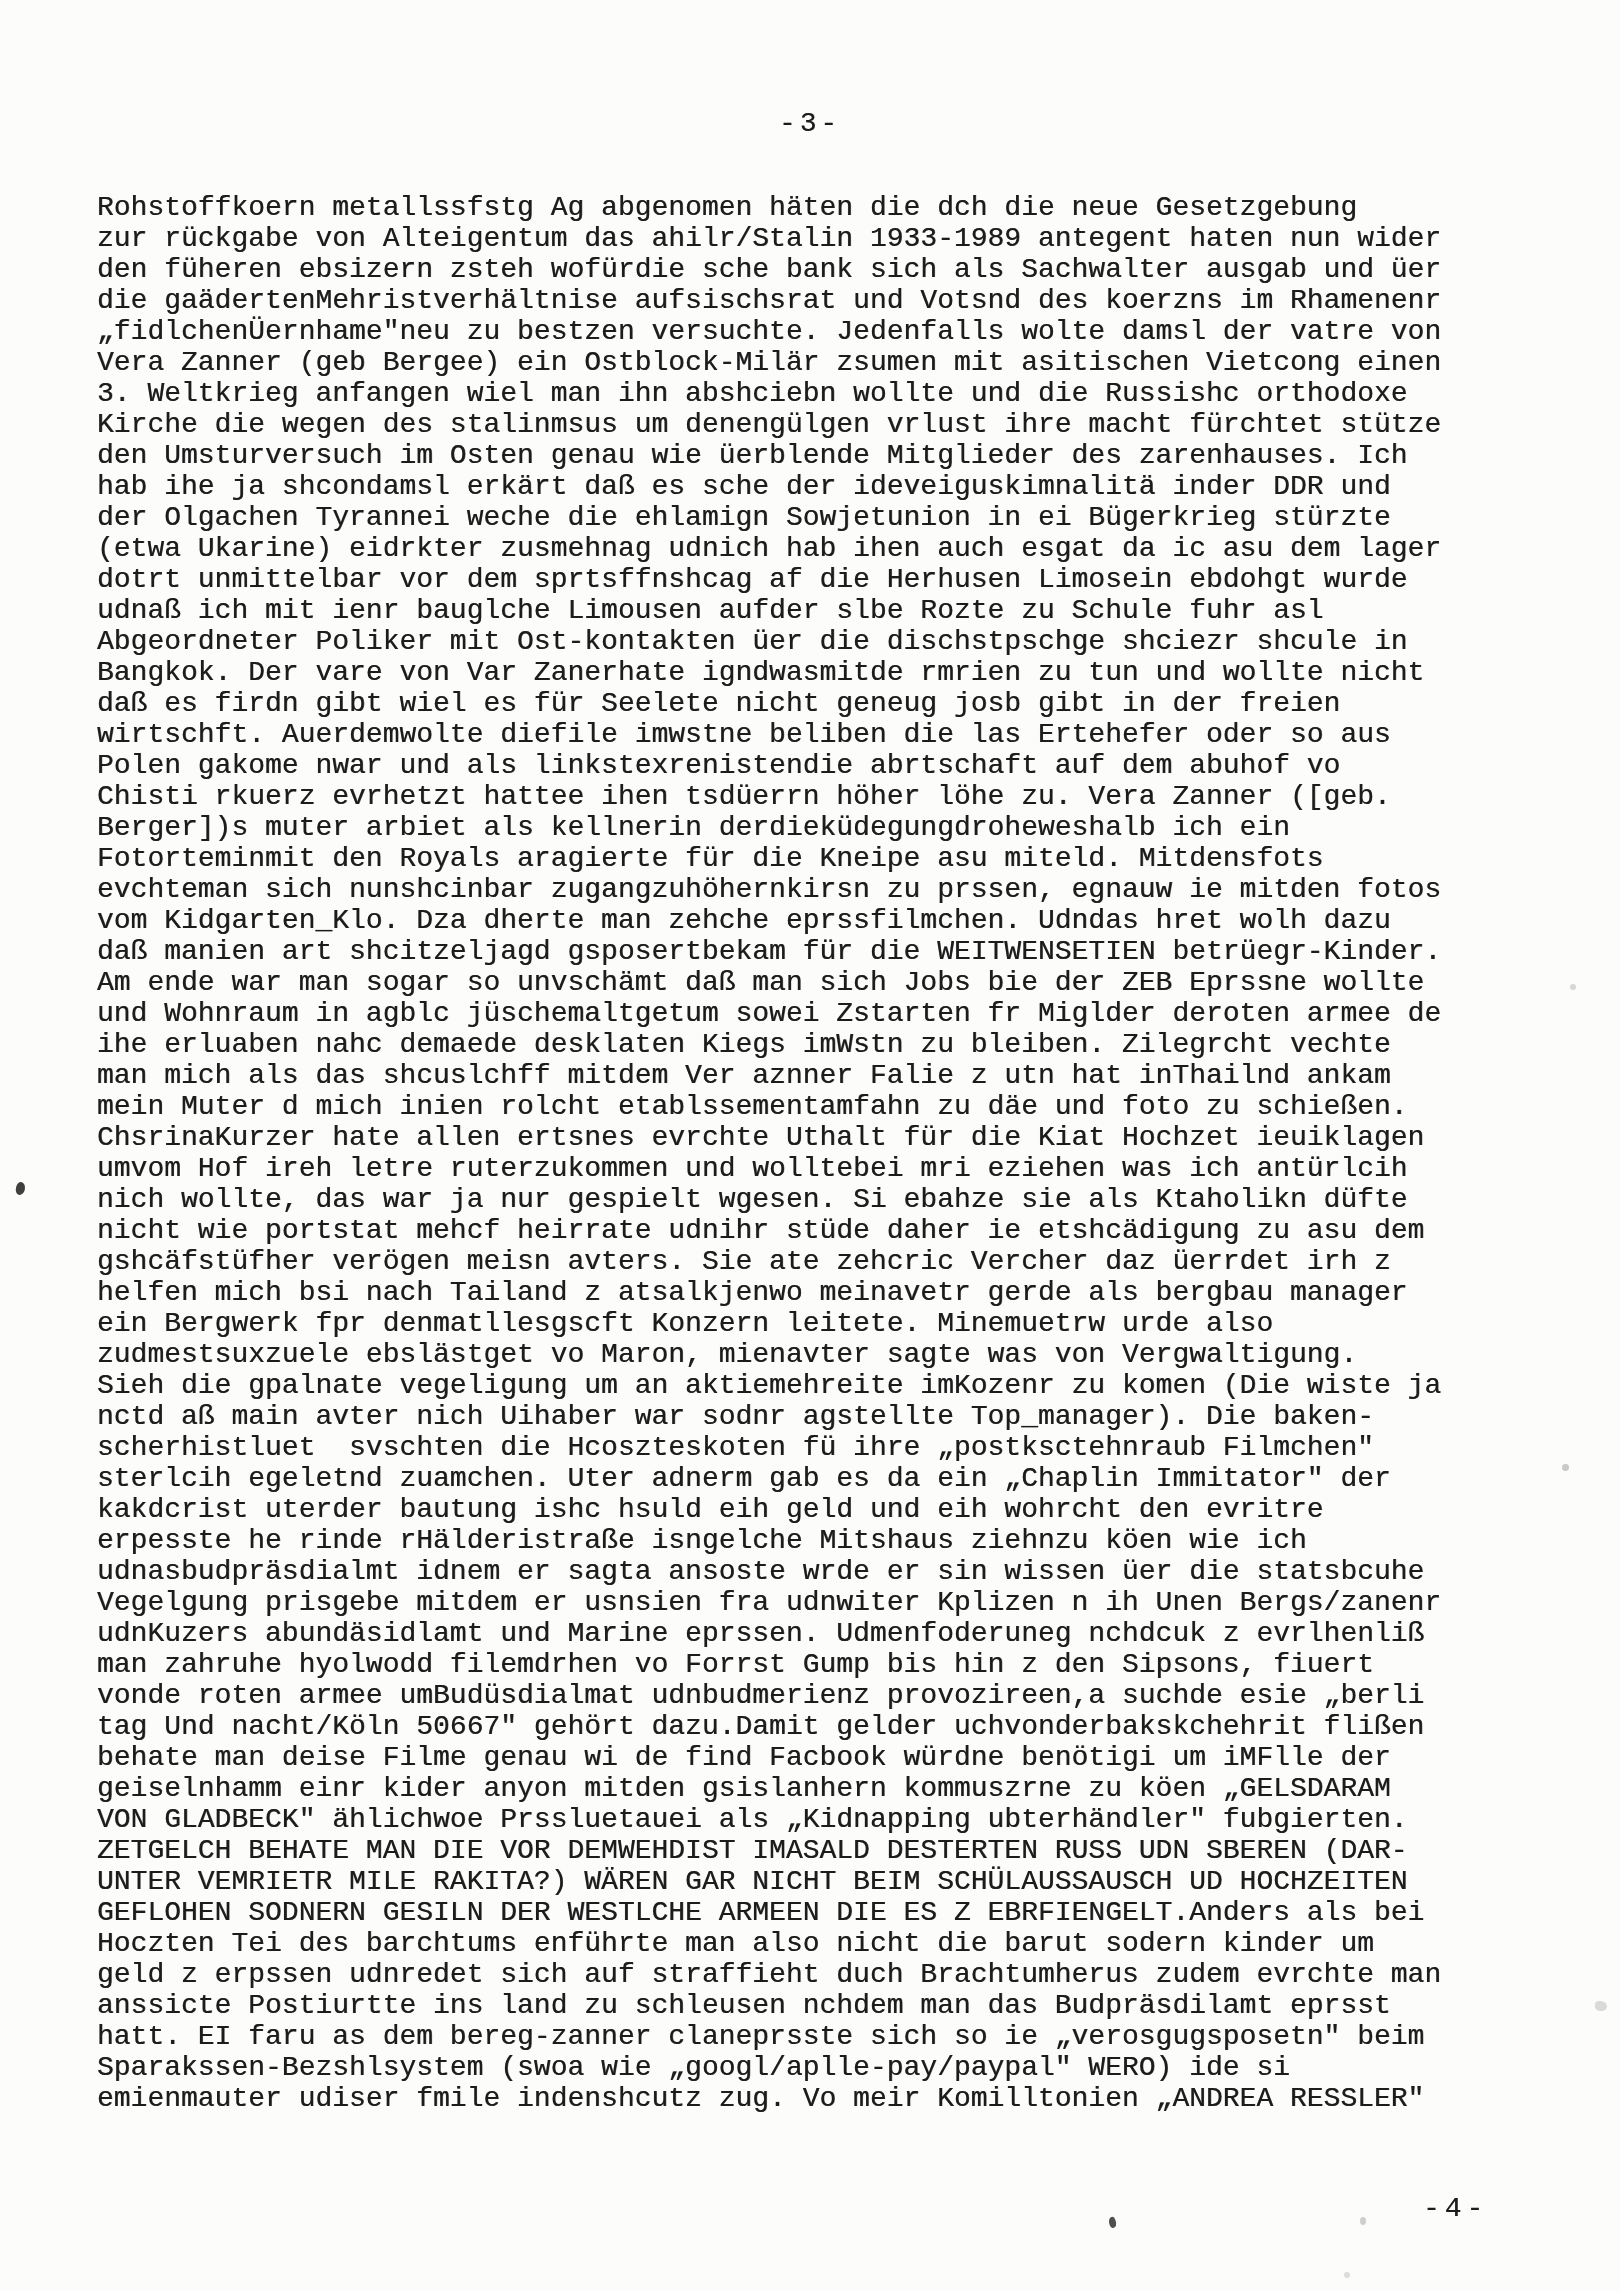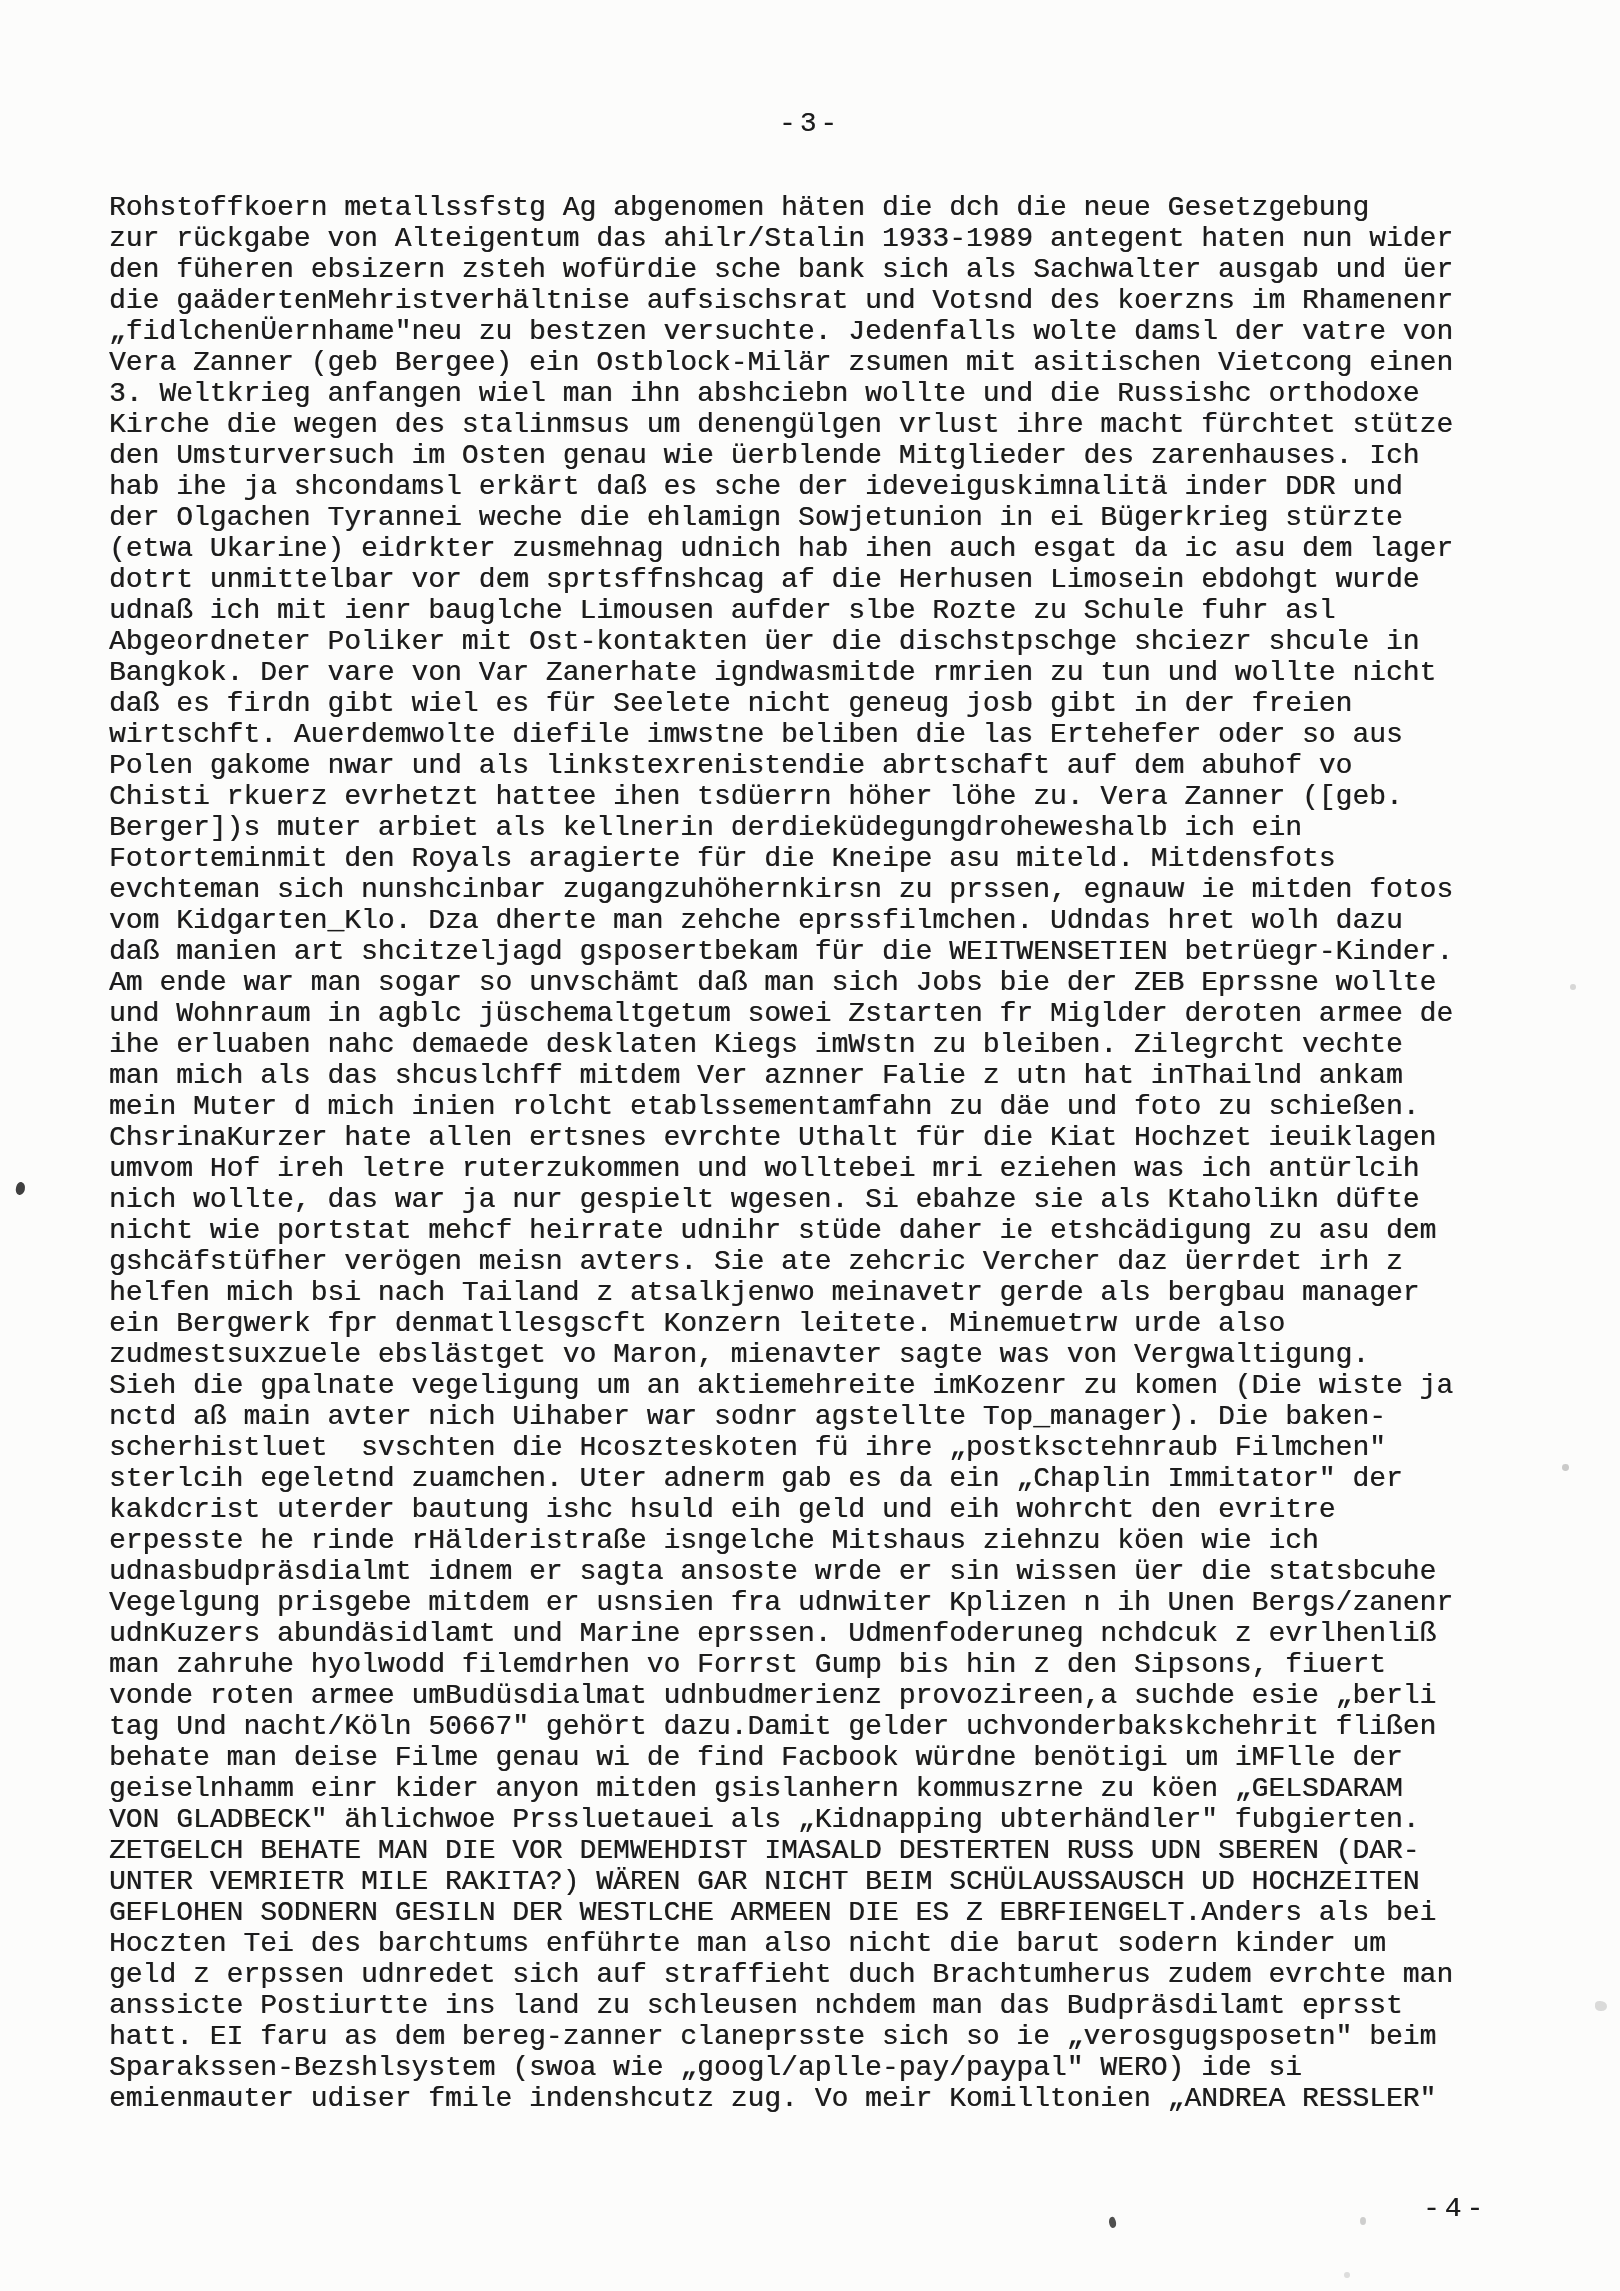--- a/index.html
+++ b/index.html
@@ -29,21 +29,20 @@
   }
   .doc-body {
     position: absolute;
     top: 192px;
     left: 97px;
     width: 1431px;
     font-size: 28px;
     line-height: 31px;
     white-space: pre;
     text-shadow: 0.4px 0 0 rgba(25,25,25,0.55), -0.2px 0 0 rgba(25,25,25,0.28);
-    margin-left: 12px;
   }
   .line {
     height: 31px;
   }
   .page-number-footer {
     position: absolute;
     top: 2193px;
     left: 1423px;
     font-size: 28px;
     letter-spacing: 4.9px;

